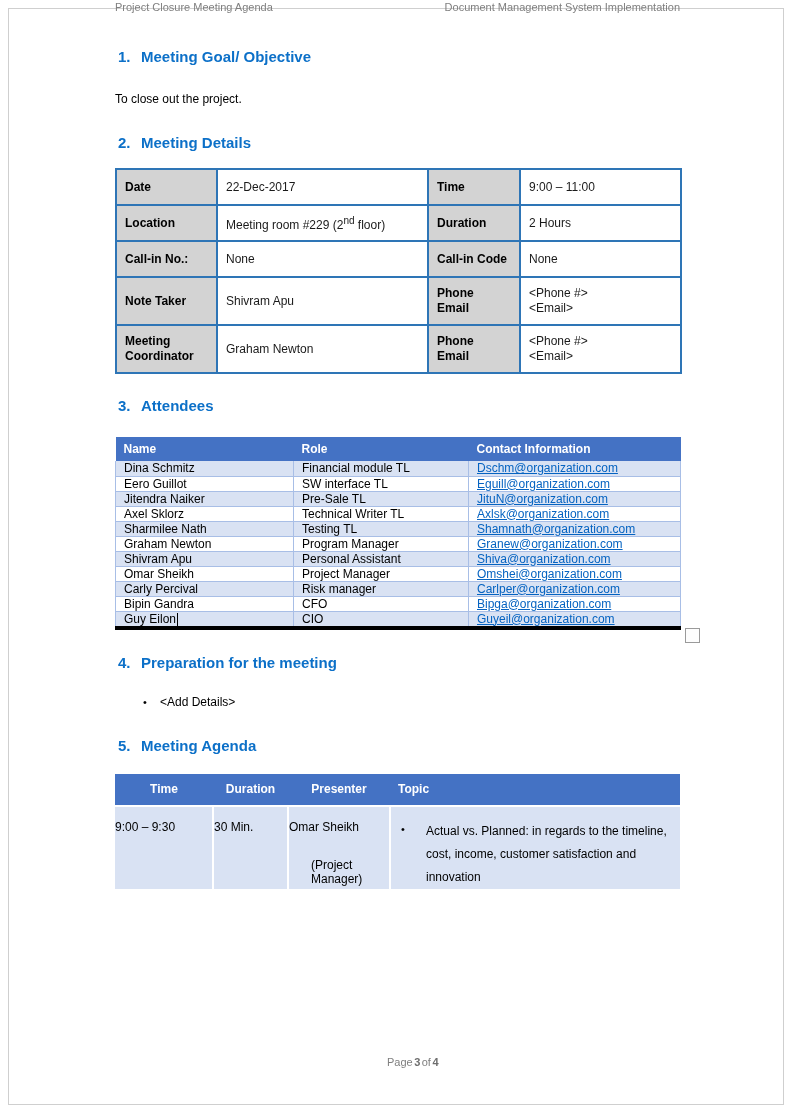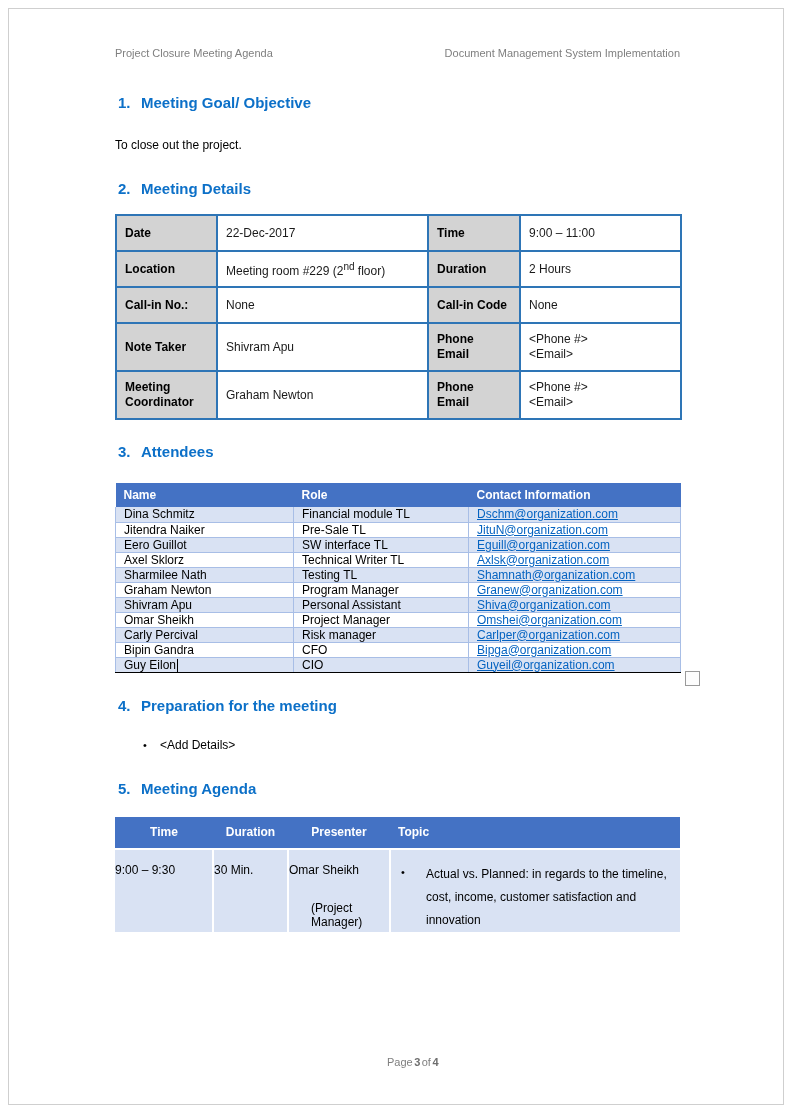--- a/index.html
+++ b/index.html
@@ -11,21 +11,20 @@
     overflow: hidden;
   }
   .page-frame {
     position: absolute; left: 8px; top: 8px; right: 8px; bottom: 7px;
     border: 1px solid #cfcfcf;
     pointer-events: none;
   }
   .content { position: absolute; left: 115px; top: 0; width: 565px; }
 
   .doc-header {
-    padding-top: 46px;
     display: flex; justify-content: space-between;
     font-size: 11px; line-height: 14px; color: #7F7F7F;
   }
 
   .section-heading {
     display: flex;
     font-size: 15px; font-weight: bold; line-height: 18px;
     color: #0C70C8;
     padding-left: 3px;
   }
@@ -60,21 +59,21 @@
     height: 24px; padding: 0 0 0 8px;
   }
   .attendees-table td {
     height: 15px; padding: 0 0 0 8px;
     font-size: 12px; color: #000;
     border: 1px solid #A8BEE6;
     border-top: none;
   }
   .attendees-table tbody tr:nth-child(odd) td { background: #D9E2F3; }
   .attendees-table tbody tr:nth-child(even) td { background: #ffffff; }
-  .attendees-table tbody tr:last-child td { border-bottom: 1px solid #000000; }
+  .attendees-table tbody tr:last-child td { border-bottom: 4px solid #000000; }
   .attendees-table a { color: #0563C1; text-decoration: underline; cursor: pointer; }
 
   .caret {
     display: inline-block; width: 1px; height: 13px;
     background: #000; vertical-align: text-bottom; margin-left: 1px;
   }
   .resize-handle {
     position: absolute; right: -20px; bottom: -13px;
     width: 15px; height: 15px;
     background: #fdfdfd; border: 1px solid #9a9a9a;
@@ -205,28 +204,28 @@
           <th>Contact Information</th>
         </tr>
       </thead>
       <tbody>
         <tr>
           <td>Dina Schmitz</td>
           <td>Financial module TL</td>
           <td><a>Dschm@organization.com</a></td>
         </tr>
         <tr>
+          <td>Eero Guillot</td>
+          <td>SW interface TL</td>
+          <td><a>Eguill@organization.com</a></td>
+        </tr>
+        <tr>
           <td>Jitendra Naiker</td>
           <td>Pre-Sale TL</td>
           <td><a>JituN@organization.com</a></td>
-        </tr>
-        <tr>
-          <td>Eero Guillot</td>
-          <td>SW interface TL</td>
-          <td><a>Eguill@organization.com</a></td>
         </tr>
         <tr>
           <td>Axel Sklorz</td>
           <td>Technical Writer TL</td>
           <td><a>Axlsk@organization.com</a></td>
         </tr>
         <tr>
           <td>Sharmilee Nath</td>
           <td>Testing TL</td>
           <td><a>Shamnath@organization.com</a></td>

